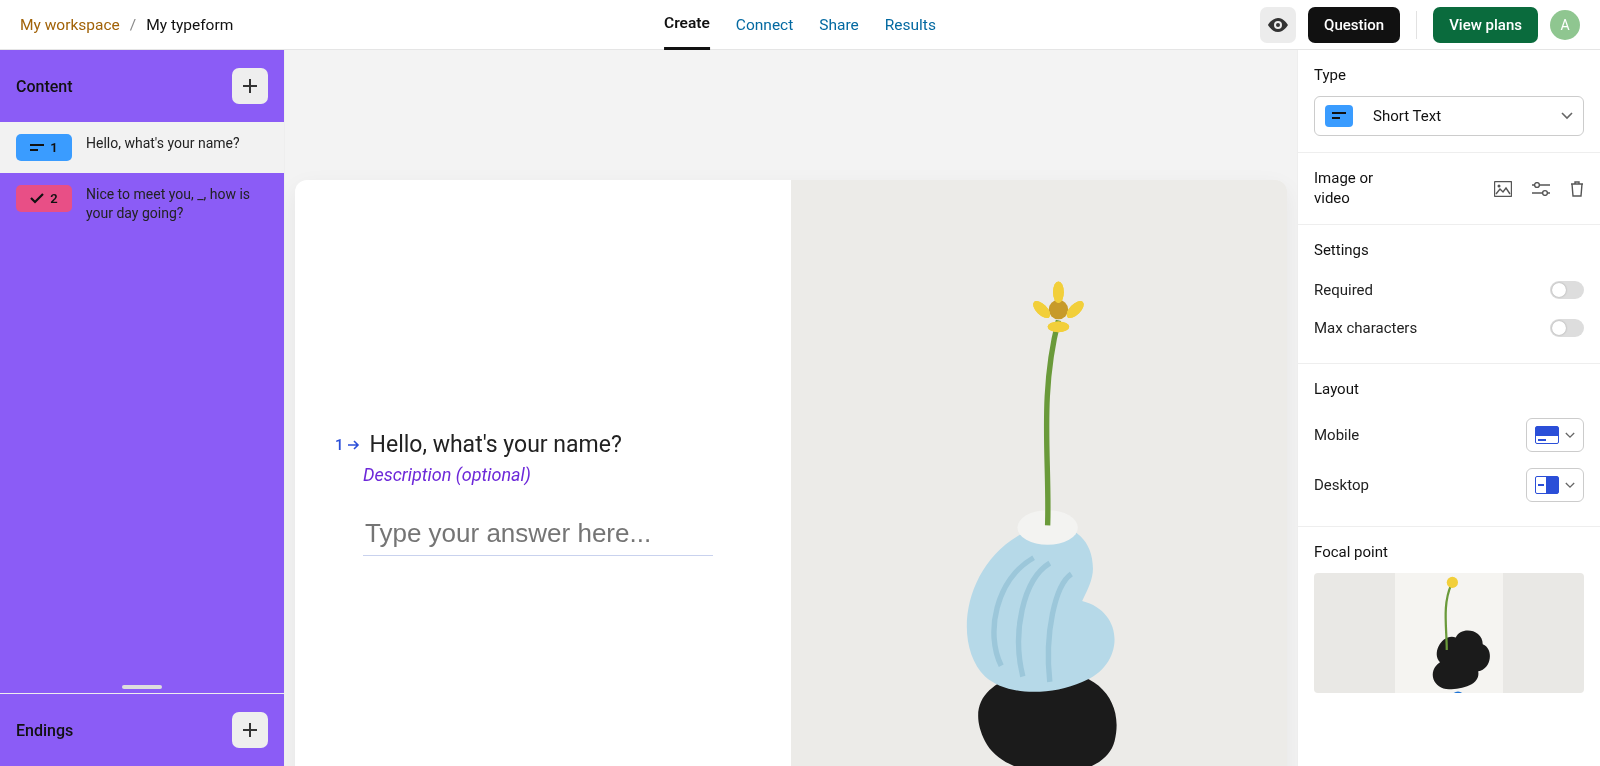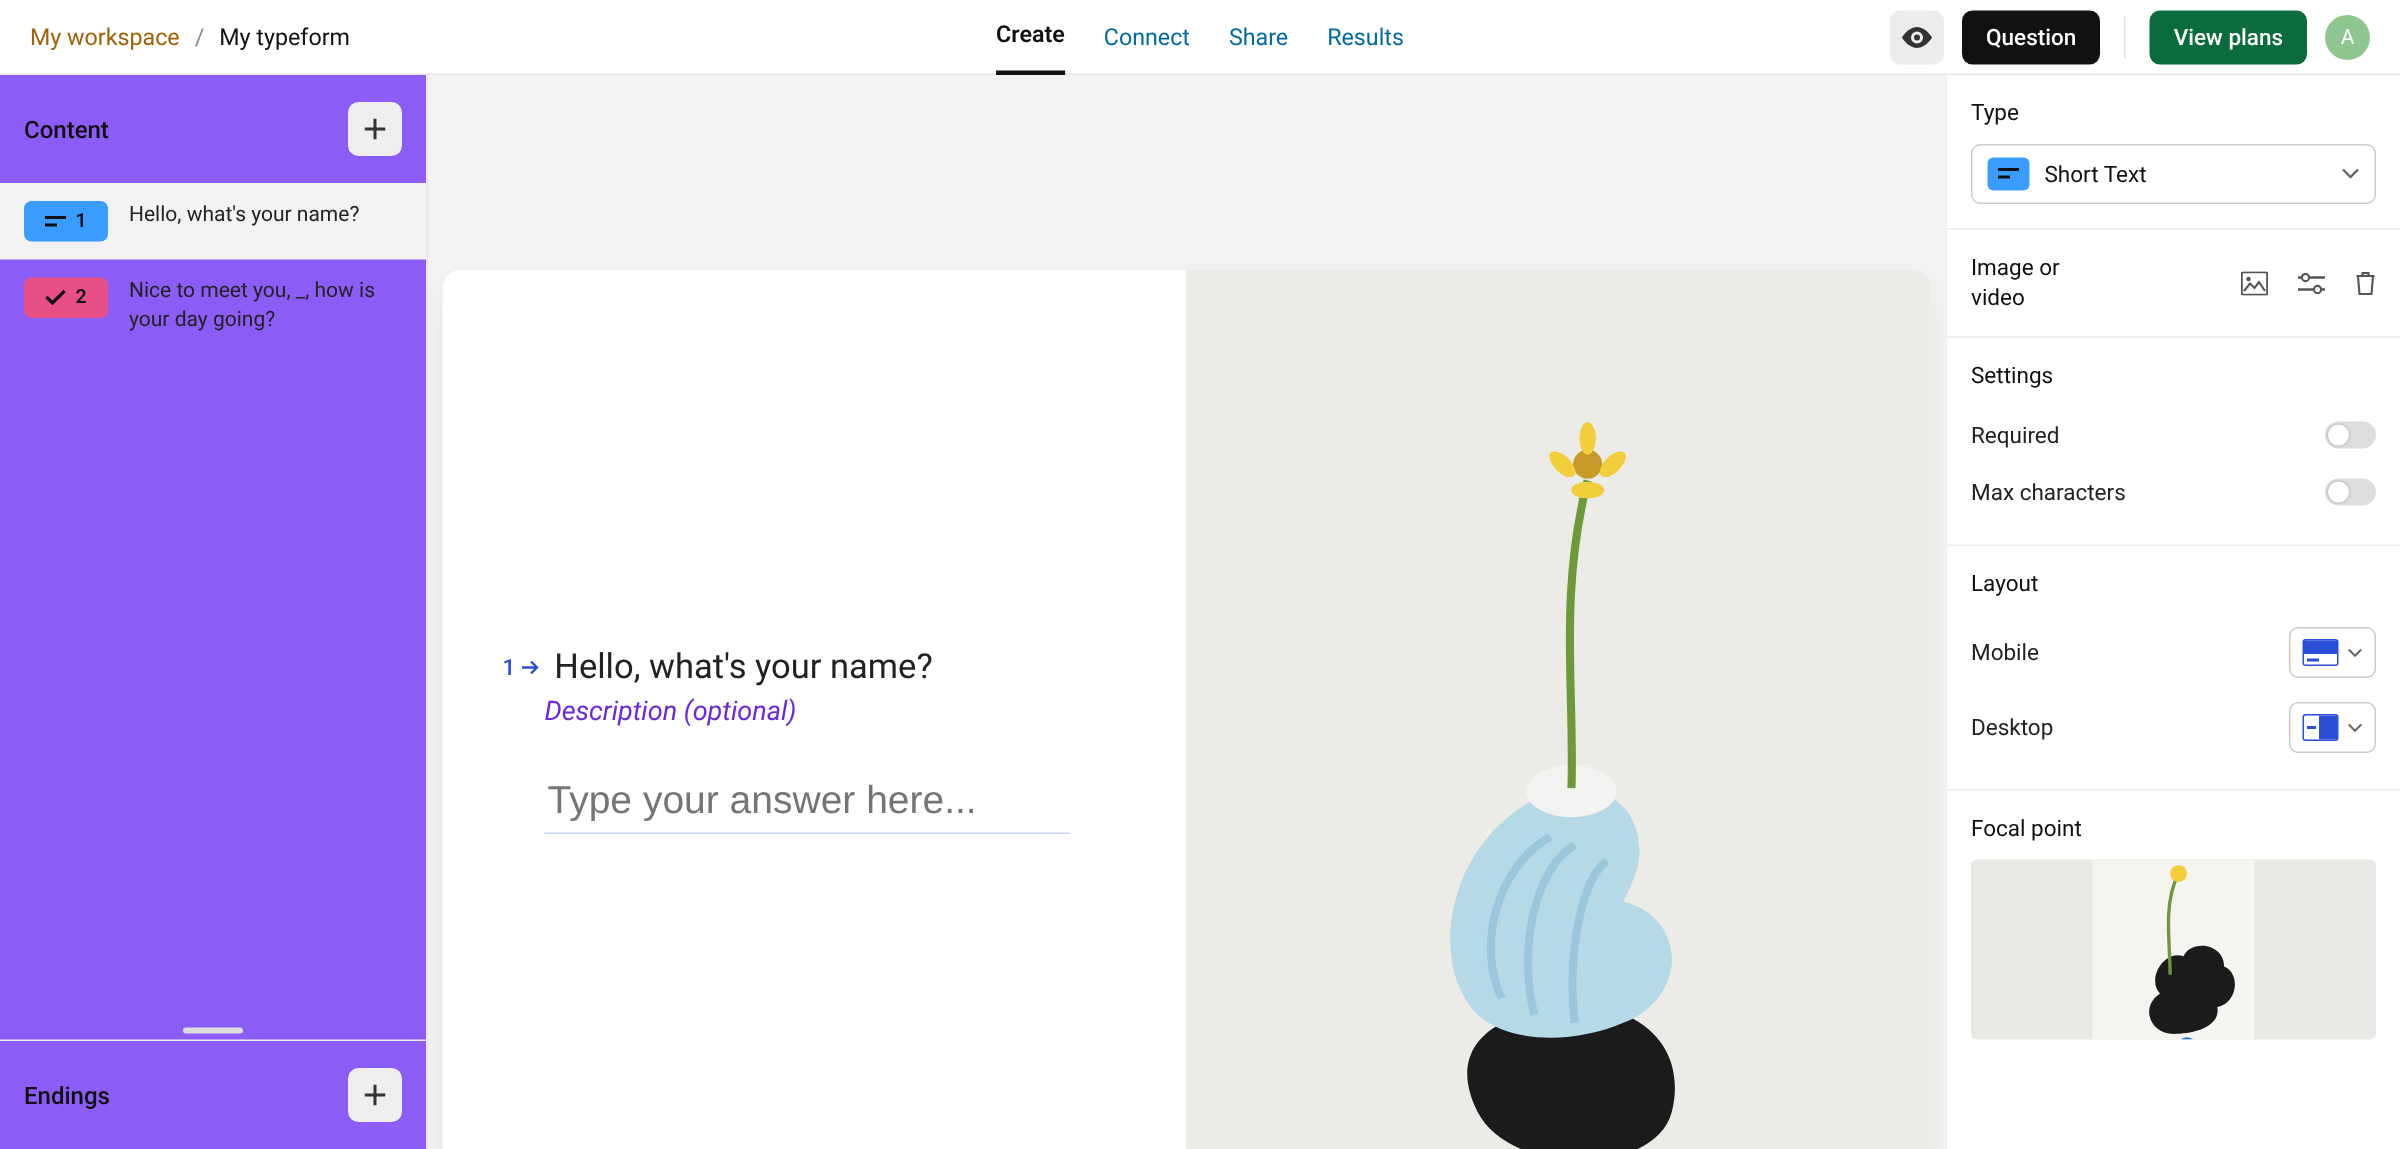--- a/index.html
+++ b/index.html
@@ -52,21 +52,21 @@
 
   
 
   .right { width:303px; border-left:1px solid #eee; display:flex; flex-direction:column; overflow:auto; }
   .rtabs { display:flex; align-items:center; gap:18px; padding:14px 16px 0 16px; border-bottom:1px solid #eee; }
   .rtab { font-size:15px; color:#999; padding-bottom:12px; cursor:pointer; }
   .rtab.active { color:#111; font-weight:600; border-bottom:3px solid #111; }
   .gear { margin-left:auto; color:#999; cursor:pointer; padding-bottom:8px;}
   .section { padding:16px; border-bottom:1px solid #eee; }
   .sec-title { font-size:15px; color:#111; margin-bottom:12px; }
-  .type-select { border:1px solid #ccc; border-radius:6px; height:40px; display:flex; align-items:center; padding:0 10px; gap:10px; cursor:pointer; }
+  .type-select { border:1px solid #ccc; border-radius:6px; height:40px; display:flex; align-items:center; padding:0 10px; gap:20px; cursor:pointer; }
   .type-chip { width:28px; height:22px; border-radius:4px; background:#3a9cff; display:flex; align-items:center; justify-content:center; }
   .type-label { font-size:15px; flex:1; }
   .chev { color:#666; }
   .row { display:flex; align-items:center; justify-content:space-between; padding:10px 0; }
   .row-label { font-size:15px; color:#222; }
   .toggle { width:34px; height:18px; border-radius:10px; background:#ddd; position:relative; cursor:pointer; }
   .toggle::after { content:""; position:absolute; width:14px; height:14px; border-radius:50%; background:#fff; top:2px; left:2px; box-shadow:0 0 2px rgba(0,0,0,0.3); }
   .media-row { display:flex; align-items:center; justify-content:space-between; }
   .media-label { font-size:15px; max-width:90px; line-height:1.3; }
   .media-actions { display:flex; align-items:center; gap:20px; color:#555; }

